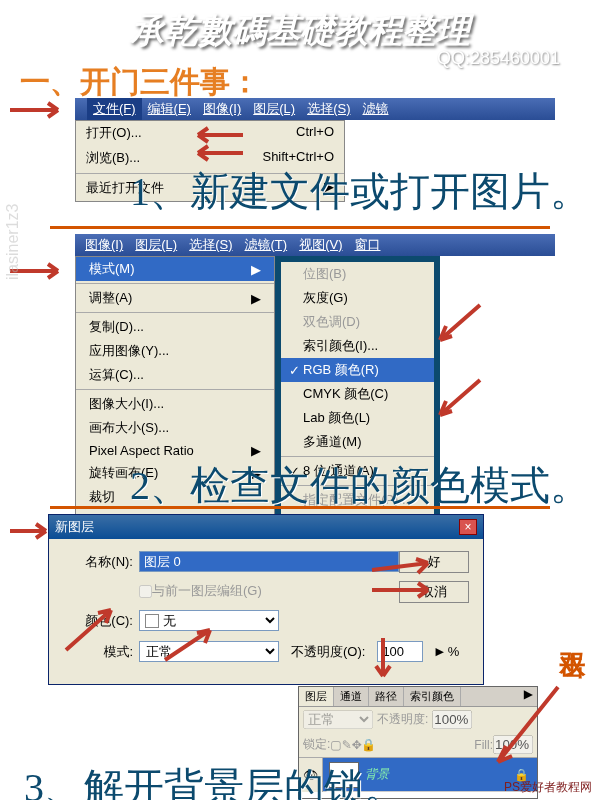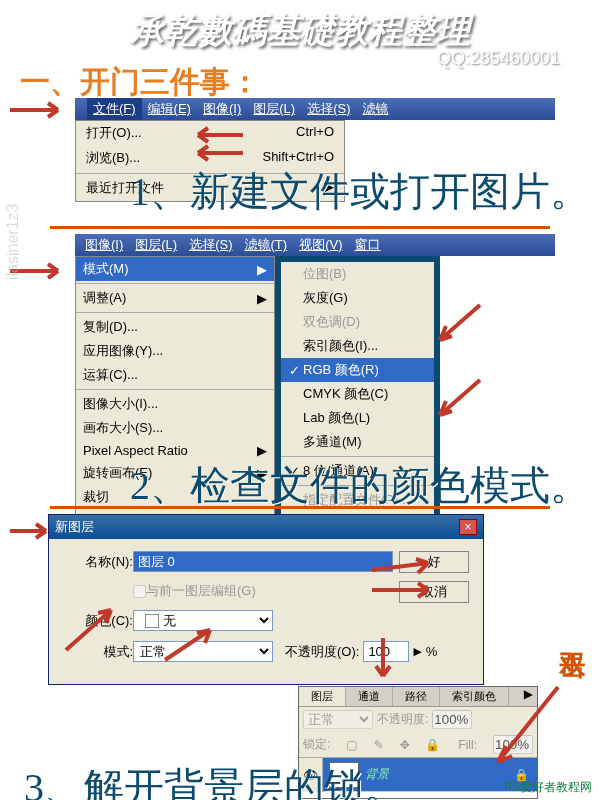--- a/index.html
+++ b/index.html
@@ -15,62 +15,62 @@
 .menubar1 .item{padding:2px 6px;text-decoration:underline}
 .menubar1 .sel{background:#1a3d85}
 .dropdown1{position:absolute;top:120px;left:75px;width:270px;background:#ece9d8;border:1px solid #888;font-size:13px}
 .dropdown1 .row{display:flex;justify-content:space-between;padding:3px 10px;border-bottom:1px solid transparent}
 .dropdown1 .sep{border-top:1px solid #aaa;height:1px;margin:2px 0}
 
 
 .menubar2{position:absolute;top:234px;left:75px;width:480px;height:22px;background:linear-gradient(#4a6db5,#2a4d95);display:flex;align-items:center;padding:0 4px;font-size:13px;color:#fff}
 .menubar2 .item{padding:2px 6px;text-decoration:underline}
 .dropdown2{position:absolute;top:256px;left:75px;width:200px;background:#ece9d8;border:1px solid #888;font-size:13px}
-.dropdown2 .row{display:flex;justify-content:space-between;padding:3px 7px;align-items:center}
+.dropdown2 .row{display:flex;justify-content:space-between;padding:3px 13px;align-items:center}
 .dropdown2 .row.hl{background:#316ac5;color:#fff}
 .dropdown2 .sep{border-top:1px solid #aaa;height:1px;margin:2px 0}
 .submenu2{position:absolute;top:256px;left:275px;width:165px;background:#ece9d8;border:6px solid #0c4a6e;font-size:13px}
 .submenu2 .row{padding:3px 8px;display:flex;align-items:center}
 .submenu2 .row.gray{color:#999}
 .submenu2 .row.hl{background:#316ac5;color:#fff}
 .submenu2 .sep{border-top:1px solid #aaa;height:1px;margin:2px 0}
 .check{width:14px;display:inline-block}
 .arrow-r{margin-left:auto}
 
 
 .dialog{position:absolute;top:514px;left:48px;width:436px;border:1px solid #0a246a;background:#ece9d8;font-size:13px}
 .dialog .titlebar{height:24px;background:linear-gradient(#3a6ea5,#0a4d95);color:#fff;display:flex;align-items:center;padding:0 6px;justify-content:space-between}
 .dialog .close{width:18px;height:16px;background:#d9534f;color:#fff;text-align:center;line-height:14px;font-size:12px;border:1px solid #800}
 .dialog .body{padding:12px 14px}
 .dialog .row{display:flex;align-items:center;margin-bottom:10px}
-.dialog .lbl{width:70px;text-align:right;}
+.dialog .lbl{width:70px;text-align:right;margin-right:6px}
 .dialog input[type=text]{border:1px solid #7a9ac0;padding:2px 4px;font-size:13px;background:#fff}
 .dialog select{border:1px solid #7a9ac0;padding:1px 2px;font-size:13px;background:#fff}
 .dialog .btn{width:70px;height:22px;border:1px solid #888;background:#ece9d8;font-size:13px}
 .dialog .btns{position:absolute;right:14px;top:36px;display:flex;flex-direction:column;gap:8px}
 .dialog .gray{color:#999}
 .colorbox{width:14px;height:14px;border:1px solid #888;background:#fff;display:inline-block;margin-right:4px}
 
 
 .layers{position:absolute;top:686px;left:298px;width:240px;border:1px solid #666;background:#ece9d8;font-size:12px}
 .layers .tabs{display:flex;background:#d4d0c8;border-bottom:1px solid #999;height:20px}
-.layers .tab{padding:2px 12px;font-size:11px;border-right:1px solid #aaa}
+.layers .tab{padding:2px 6px;font-size:11px;border-right:1px solid #aaa}
 .layers .tab.active{background:#ece9d8}
 .layers .controls{display:flex;align-items:center;padding:3px 4px;gap:4px;color:#999}
-.layers .row2{display:flex;align-items:center;padding:3px 4px;gap:16px;color:#999;border-bottom:1px solid #aaa}
+.layers .row2{display:flex;align-items:center;padding:3px 4px;gap:0;color:#999;border-bottom:1px solid #aaa}
 .layers .layerlist{background:#fff;min-height:40px}
 .layers .layer{display:flex;align-items:center;height:34px;border-bottom:1px solid #ccc;background:#316ac5}
 .layers .eye{width:24px;height:34px;background:#ece9d8;border-right:1px solid #aaa;text-align:center;line-height:34px}
 .layers .thumb{width:30px;height:26px;background:#fff;border:1px solid #666;margin:0 6px}
 .layers .lname{color:#86efac;font-style:italic}
 
 
 .arrow{position:absolute;pointer-events:none}
 
-.footer{position:absolute;bottom:4px;right:8px;font-size:12px;color:#15803d}
+.footer{position:absolute;bottom:4px;right:8px;font-size:12px;color:#7f1d1d}
 .watermark-left{position:absolute;left:4px;top:280px;transform:rotate(-90deg);transform-origin:left top;color:#bbb;font-size:16px;opacity:0.5}
 .dbl-click{position:absolute;top:632px;right:10px;font-size:26px;color:#d35400;font-weight:bold;font-family:"KaiTi",serif;writing-mode:vertical-rl}
 </style>
 </head>
 <body>
 
 <div class="title-main">承乾數碼基礎教程整理</div>
 <div class="qq">QQ:285460001</div>
 
 <div class="section-title" style="top:62px;left:20px">一、开门三件事：</div>
@@ -228,21 +228,21 @@
       <select style="width:140px"><option>　</option></select>
       <span style="position:absolute;left:96px;display:flex;align-items:center;pointer-events:none">
           <span class="colorbox"></span>
           <span>无</span>
         </span>
     </div>
     <div class="row">
       <span class="lbl">模式:</span>
       <select style="width:140px"><option>正常</option></select>
       <span style="margin-left:12px">不透明度(O):</span>
-      <input type="text" style="width: 46px; margin: 0px 4px;" value="100">
+      <input type="text" style="width: 46px; margin: 0px 12px;" value="100">
       <span style="font-size:11px">▶</span>
       <span style="margin-left:4px">%</span>
     </div>
   </div>
   <div class="btns">
     <button class="btn">好</button>
     <button class="btn">取消</button>
   </div>
 </div>
 

